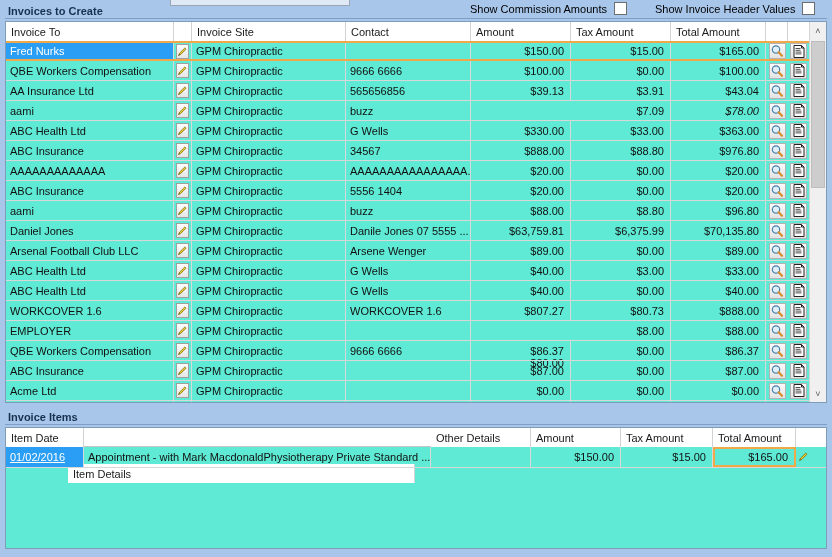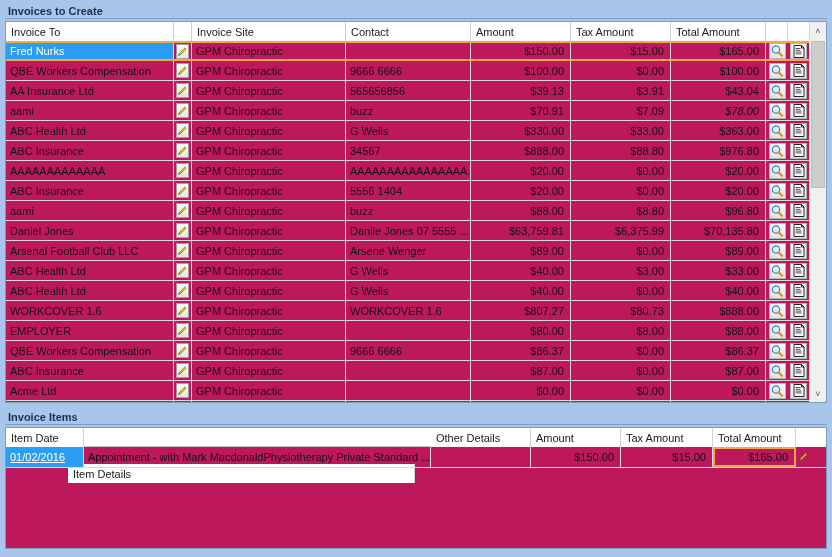--- a/index.html
+++ b/index.html
@@ -45,21 +45,21 @@
     font-weight: bold; font-size: 11px; color: #16314f;
     white-space: nowrap;
   }
   .group-rule {
     position: absolute; height: 1px; background: #7f9fc4;
   }
 
   
   .grid-wrap {
     position: absolute;
-    background: #be185d;
+    background: #5eead4;
     border: 1px solid #7f9db9;
     overflow: hidden;
   }
   #main-grid { left: 5px; top: 21px; width: 822px; height: 382px; }
 
   .gheader {
     position: absolute; left: 0; top: 0; height: 19px; width: 100%;
     background: #fff;
     border-bottom: 1px solid #c4c4c4;
   }
@@ -154,20 +154,33 @@
     border: 2px solid #f0a84b;
     justify-content: flex-end; padding-right: 6px;
   }
   .mag { display:block; }
 </style>
 </head>
 <body>
 
 <div id="root">
 
+  <div class="top-strip">
+    <div class="top-ghost"></div>
+
+    <div class="chk-group" style="left:470px;">
+      <span class="chk-label">Show Commission Amounts</span>
+      <span class="chk-box"></span>
+    </div>
+
+    <div class="chk-group" style="left:655px;">
+      <span class="chk-label">Show Invoice Header Values</span>
+      <span class="chk-box"></span>
+    </div>
+  </div>
 
   <div class="group-title" style="left:8px; top:5px;">Invoices to Create</div>
   <div class="group-rule" style="left:5px; top:18px; width:822px;"></div>
 
   <div class="grid-wrap" id="main-grid">
 
     <div class="gheader">
       <div class="gh-cell" style="left:0px;  width:168px;">Invoice To</div>
       <div class="gh-cell" style="left:168px;width:18px;"></div>
       <div class="gh-cell" style="left:186px;width:154px;">Invoice Site</div>
@@ -284,21 +297,20 @@
           <div class="gc " style="left: 168px; width: 18px; justify-content: center;">
             <span class="pencil-btn">
               <svg width="11" height="11" viewBox="0 0 11 11">
                 <path d="M1.5 9.5 L2.6 7.2 L7.8 2.0 L9.0 3.2 L3.8 8.4 Z" fill="#f2d333" stroke="#6b5a00" stroke-width="0.7"></path>
                 <path d="M1.5 9.5 L2.6 8.9 L2.1 8.4 Z" fill="#222"></path>
               </svg>
             </span>
           </div>
           <div class="gc " style="left: 186px; width: 154px;">GPM Chiropractic</div>
           <div class="gc " style="left: 340px; width: 125px;">buzz</div>
-          <div class="gc num" style="left: 465px; width: 100px;">$70.91</div>
           <div class="gc num" style="left: 565px; width: 100px;">$7.09</div>
           <div class="gc num" style="left: 665px; width: 95px; font-style: italic;">$78.00</div>
           <div class="gc icons" style="left: 760px; width: 22px; justify-content: center;">
             <span class="icon-btn raised">
               <svg class="mag" width="14" height="14" viewBox="0 0 14 14">
                 <circle cx="6" cy="5.5" r="3.7" fill="#dff0fb" stroke="#4a7fa8" stroke-width="1.2"></circle>
                 <path d="M8.6 8.3 L12 11.8" stroke="#d98b2b" stroke-width="2.2" stroke-linecap="round"></path>
               </svg>
             </span>
           </div>
@@ -647,21 +659,21 @@
           <div class="gc " style="left: 168px; width: 18px; justify-content: center;">
             <span class="pencil-btn">
               <svg width="11" height="11" viewBox="0 0 11 11">
                 <path d="M1.5 9.5 L2.6 7.2 L7.8 2.0 L9.0 3.2 L3.8 8.4 Z" fill="#f2d333" stroke="#6b5a00" stroke-width="0.7"></path>
                 <path d="M1.5 9.5 L2.6 8.9 L2.1 8.4 Z" fill="#222"></path>
               </svg>
             </span>
           </div>
           <div class="gc " style="left: 186px; width: 154px;">GPM Chiropractic</div>
           <div class="gc " style="left: 340px; width: 125px;"></div>
-          <div class="gc num" style="left: 465px; width: 100px;">$80.00</div>
+          <div class="gc num" style="left: 465px; width: 100px; margin-top: 32px;">$80.00</div>
           <div class="gc num" style="left: 565px; width: 100px;">$8.00</div>
           <div class="gc num" style="left: 665px; width: 95px;">$88.00</div>
           <div class="gc icons" style="left: 760px; width: 22px; justify-content: center;">
             <span class="icon-btn raised">
               <svg class="mag" width="14" height="14" viewBox="0 0 14 14">
                 <circle cx="6" cy="5.5" r="3.7" fill="#dff0fb" stroke="#4a7fa8" stroke-width="1.2"></circle>
                 <path d="M8.6 8.3 L12 11.8" stroke="#d98b2b" stroke-width="2.2" stroke-linecap="round"></path>
               </svg>
             </span>
           </div>

